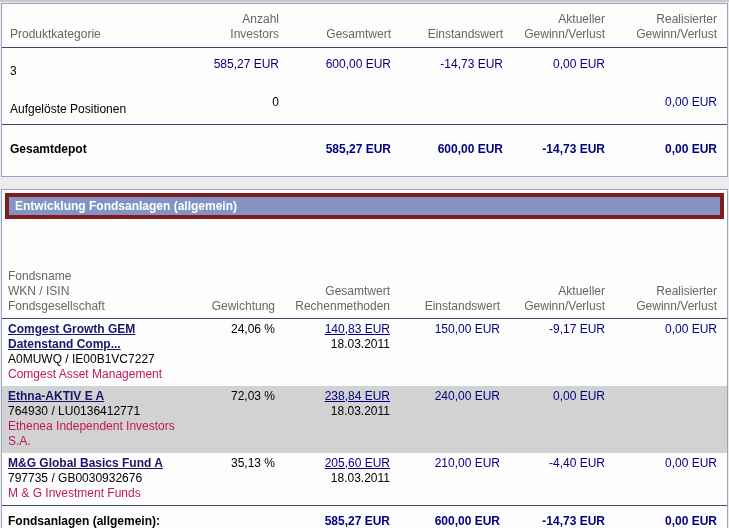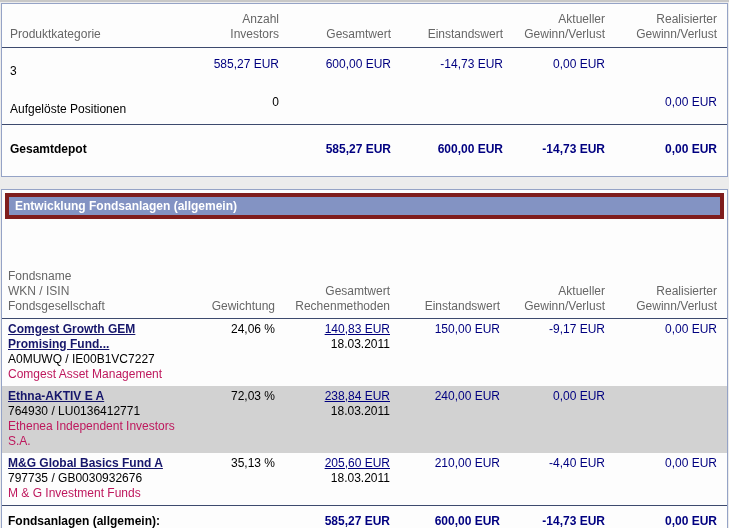--- a/index.html
+++ b/index.html
@@ -131,21 +131,21 @@
       </div>
       <div class="hdr hcell">
         <div>Realisierter</div>
         <div>Gewinn/Verlust</div>
       </div>
     </div>
     <div class="rule"></div>
 
     <div class="t2-grid fund-row">
       <div>
-        <span class="fund-name">Comgest Growth GEM Promising Fund...</span>
+        <span class="fund-name">Comgest Growth GEM Datenstand Comp...</span>
         <div class="wkn">A0MUWQ /  IE00B1VC7227</div>
         <div class="company">Comgest Asset Management</div>
       </div>
       <div>24,06 %</div>
       <div>
         <span class="val-link">140,83 EUR</span>
         <div class="date">18.03.2011</div>
       </div>
       <div class="num">150,00 EUR</div>
       <div class="num">-9,17 EUR</div>

